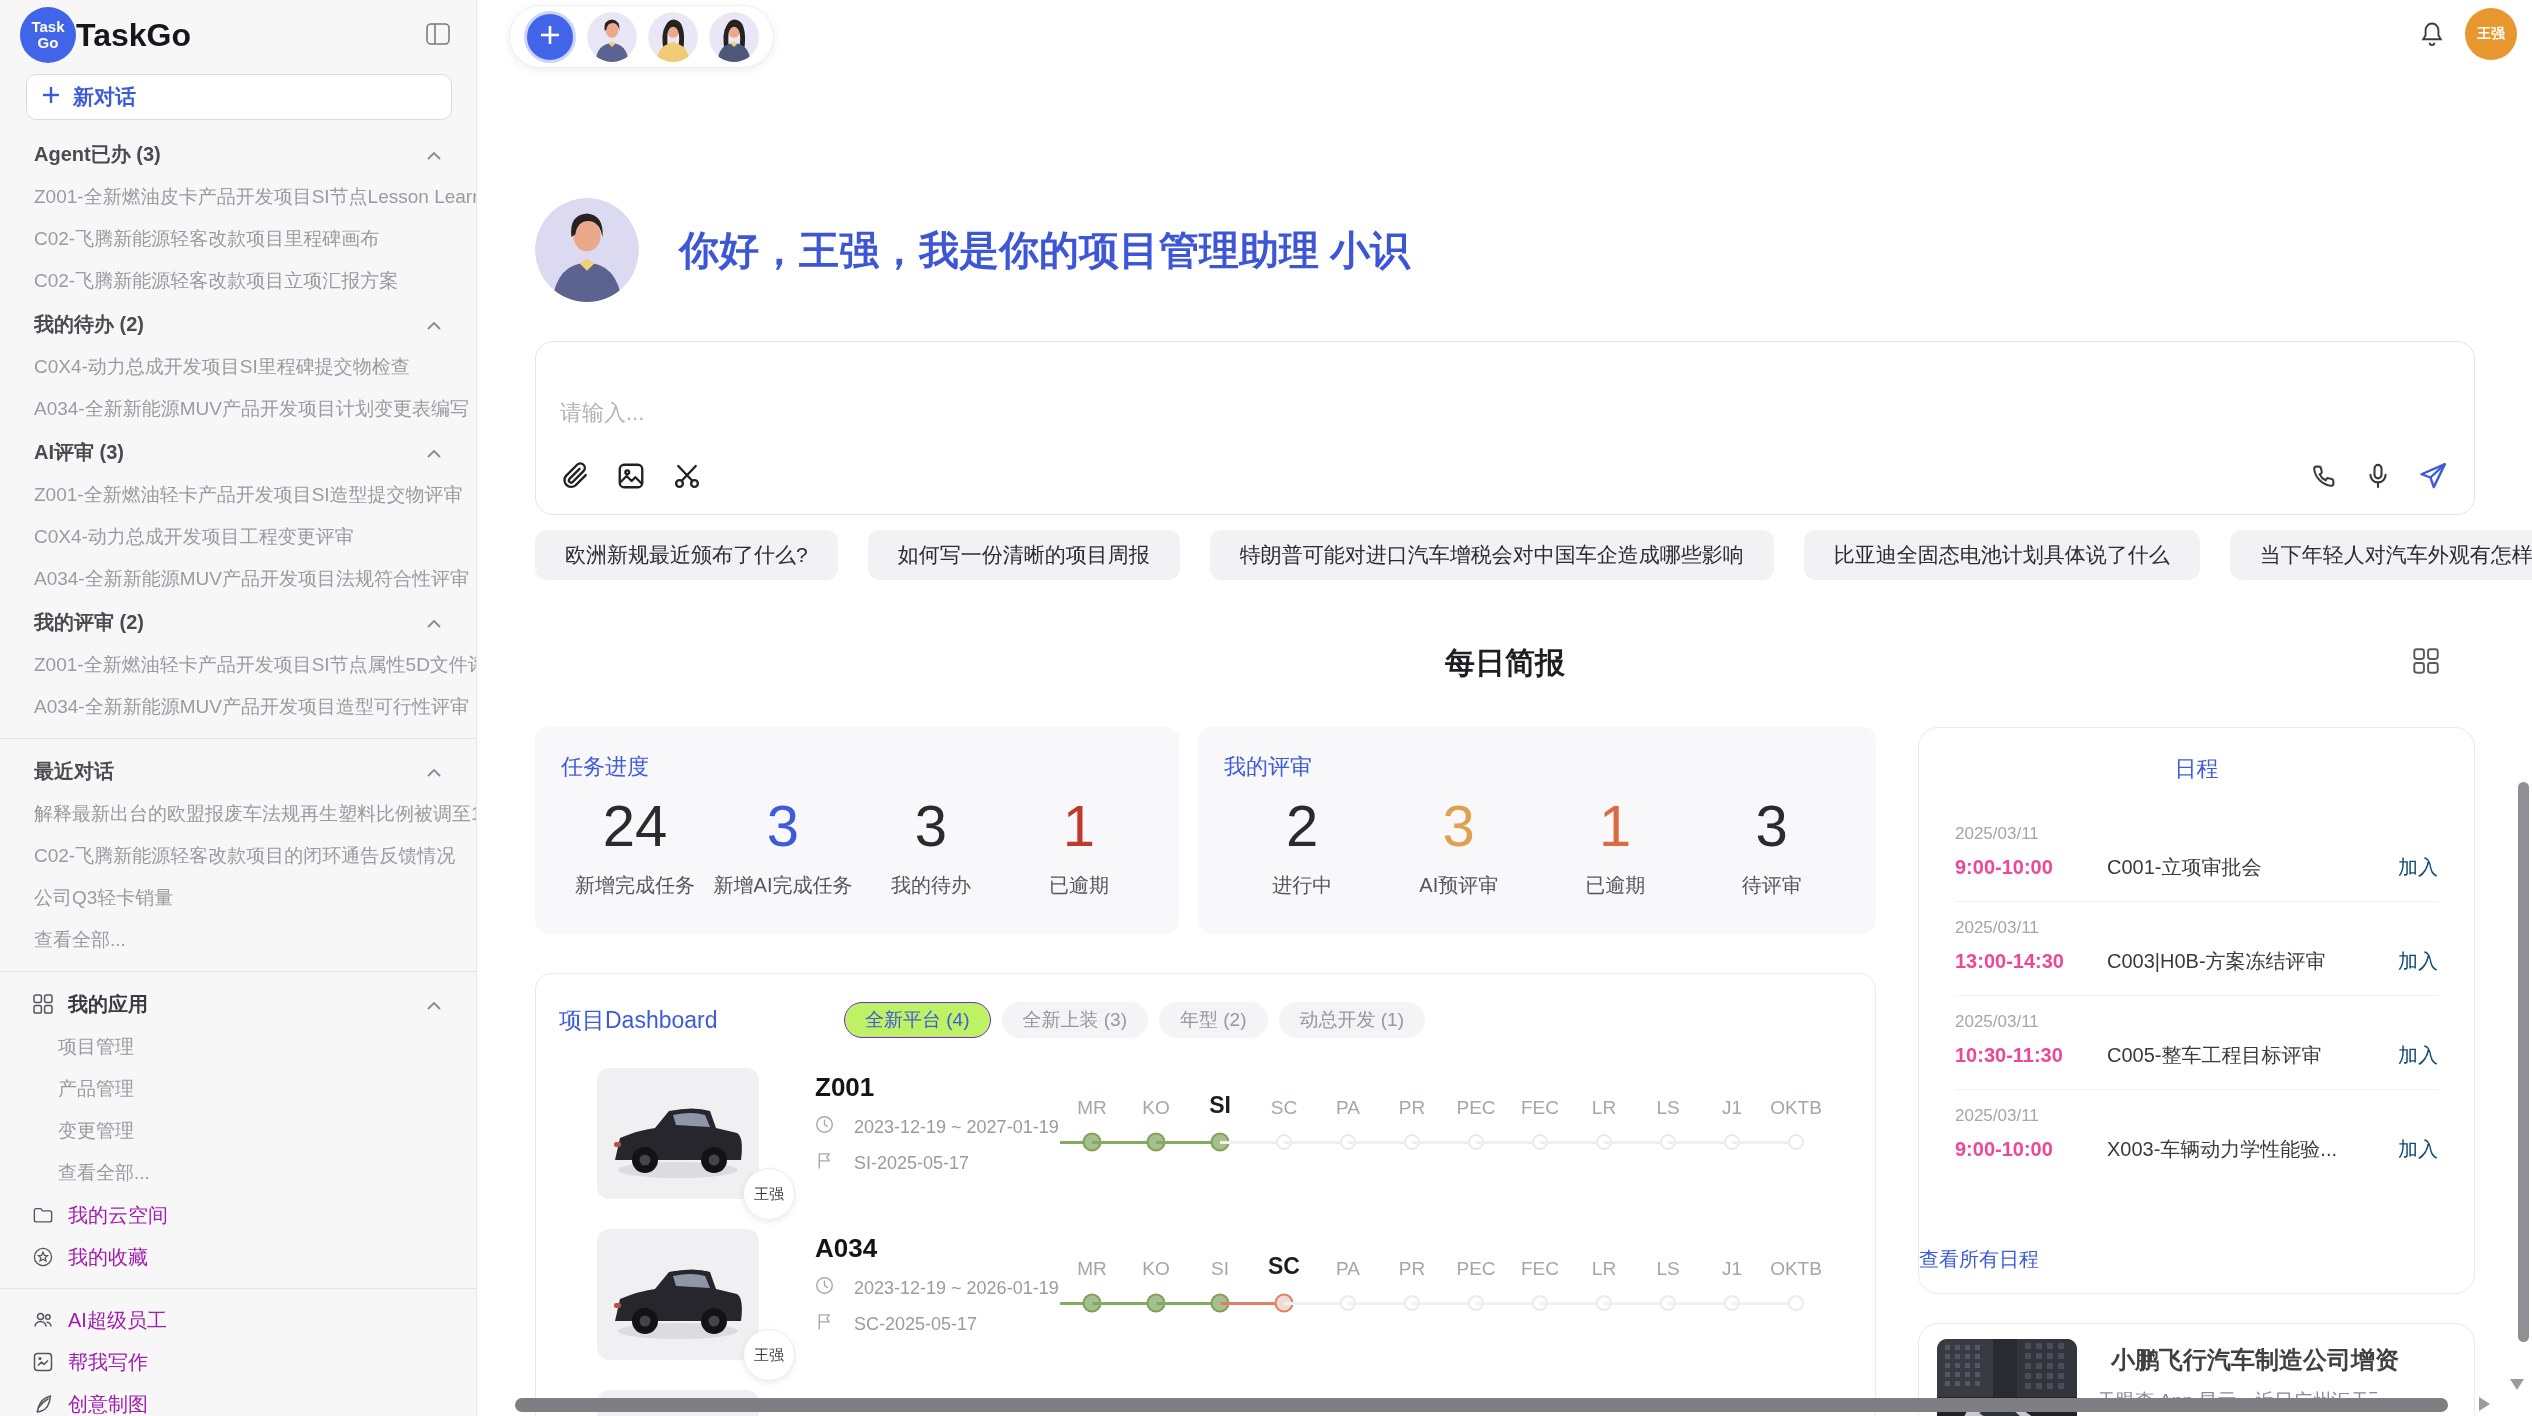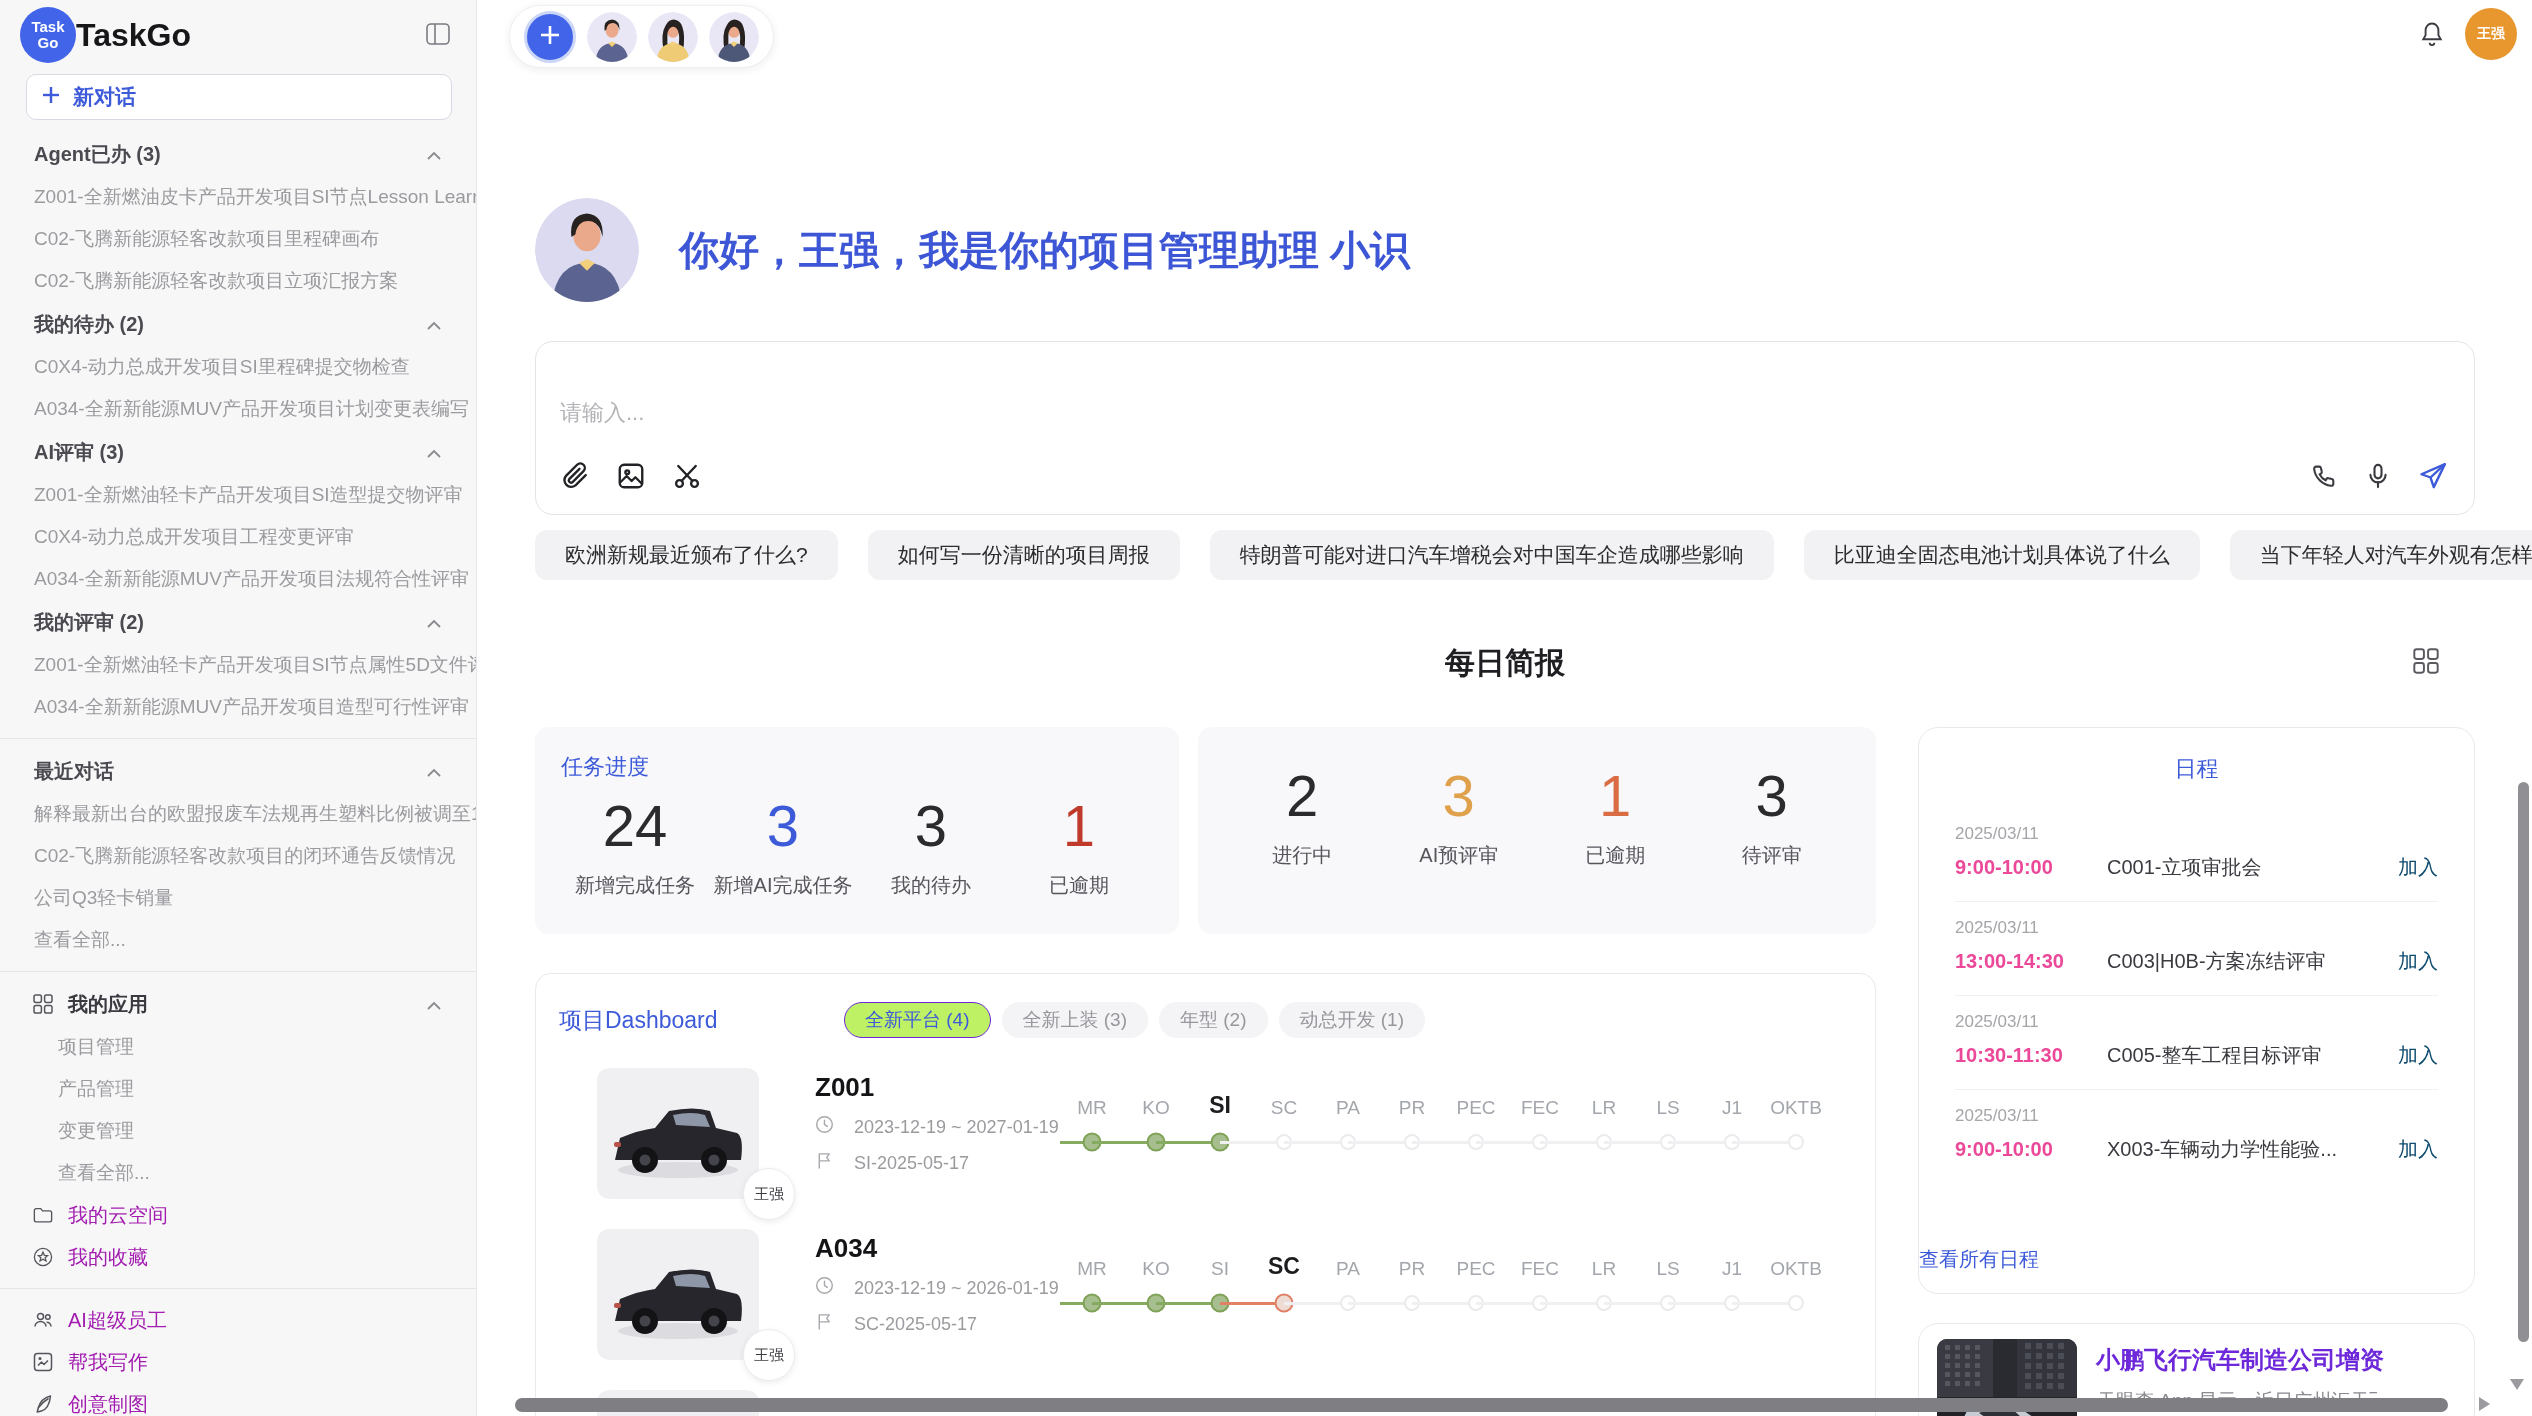--- a/index.html
+++ b/index.html
@@ -129,21 +129,21 @@
   .sch-time { width:152px; font-size:20px; font-weight:600; color:#ec4899; }
   .sch-name { flex:1; font-size:20px; color:#3a3a40; white-space:nowrap; overflow:hidden; }
   .sch-join { font-size:20px; color:#0c4a6e; cursor:pointer; background:none; border:none; font-family:inherit; }
   .sched-more { position:absolute; bottom:20px; left:0; right:0; text-align:left;
     font-size:20px; color:#3d5bd9; cursor:pointer; background:none; border:none; font-family:inherit; }
 
   .news-card { position:relative; margin-top:29px; height:140px; border:1px solid #e9e9ee;
     border-radius:20px; background:#fff; overflow:hidden; }
   .news-img { position:absolute; left:18px; top:15px; width:140px; height:110px;
     border-radius:10px; overflow:hidden; }
-  .news-title { position:absolute; left:177px; top:20px; font-size:24px; font-weight:700; color:#6d28d9; }
+  .news-title { position:absolute; left:192px; top:20px; font-size:24px; font-weight:700; color:#404040; }
   .news-snippet { position:absolute; left:178px; top:64px; width:280px; font-size:19px;
     color:#8a8a90; white-space:nowrap; overflow:hidden; }
 
   
   .hscroll-thumb { position:absolute; left:38px; bottom:4px; width:1933px; height:14px;
     background:#7e7e83; border-radius:7px; z-index:30; cursor:pointer; }
   .hscroll-arrow { position:absolute; left:2002px; bottom:5px; width:0; height:0; z-index:30;
     border-top:7px solid transparent; border-bottom:7px solid transparent; border-left:11px solid #9a9a9f; }
   .vscroll-thumb { position:absolute; right:3px; top:782px; width:11px; height:560px;
     background:#8f8f94; border-radius:6px; z-index:30; cursor:pointer; }
@@ -448,20 +448,21 @@
                     <div class="stat-value" style="color:#2b2b2e">3</div>
                     <div class="stat-label">我的待办</div>
                   </div>
                   <div class="stat">
                     <div class="stat-value" style="color:#c03a2b">1</div>
                     <div class="stat-label">已逾期</div>
                   </div>
                 </div>
             </div>
             <div class="stat-card c2">
+              <div class="stat-title">我的评审</div>
               <div class="stat-grid" id="mr-grid">
                   <div class="stat">
                     <div class="stat-value" style="color:#2b2b2e">2</div>
                     <div class="stat-label">进行中</div>
                   </div>
                   <div class="stat">
                     <div class="stat-value" style="color:#dfa14c">3</div>
                     <div class="stat-label">AI预评审</div>
                   </div>
                   <div class="stat">

